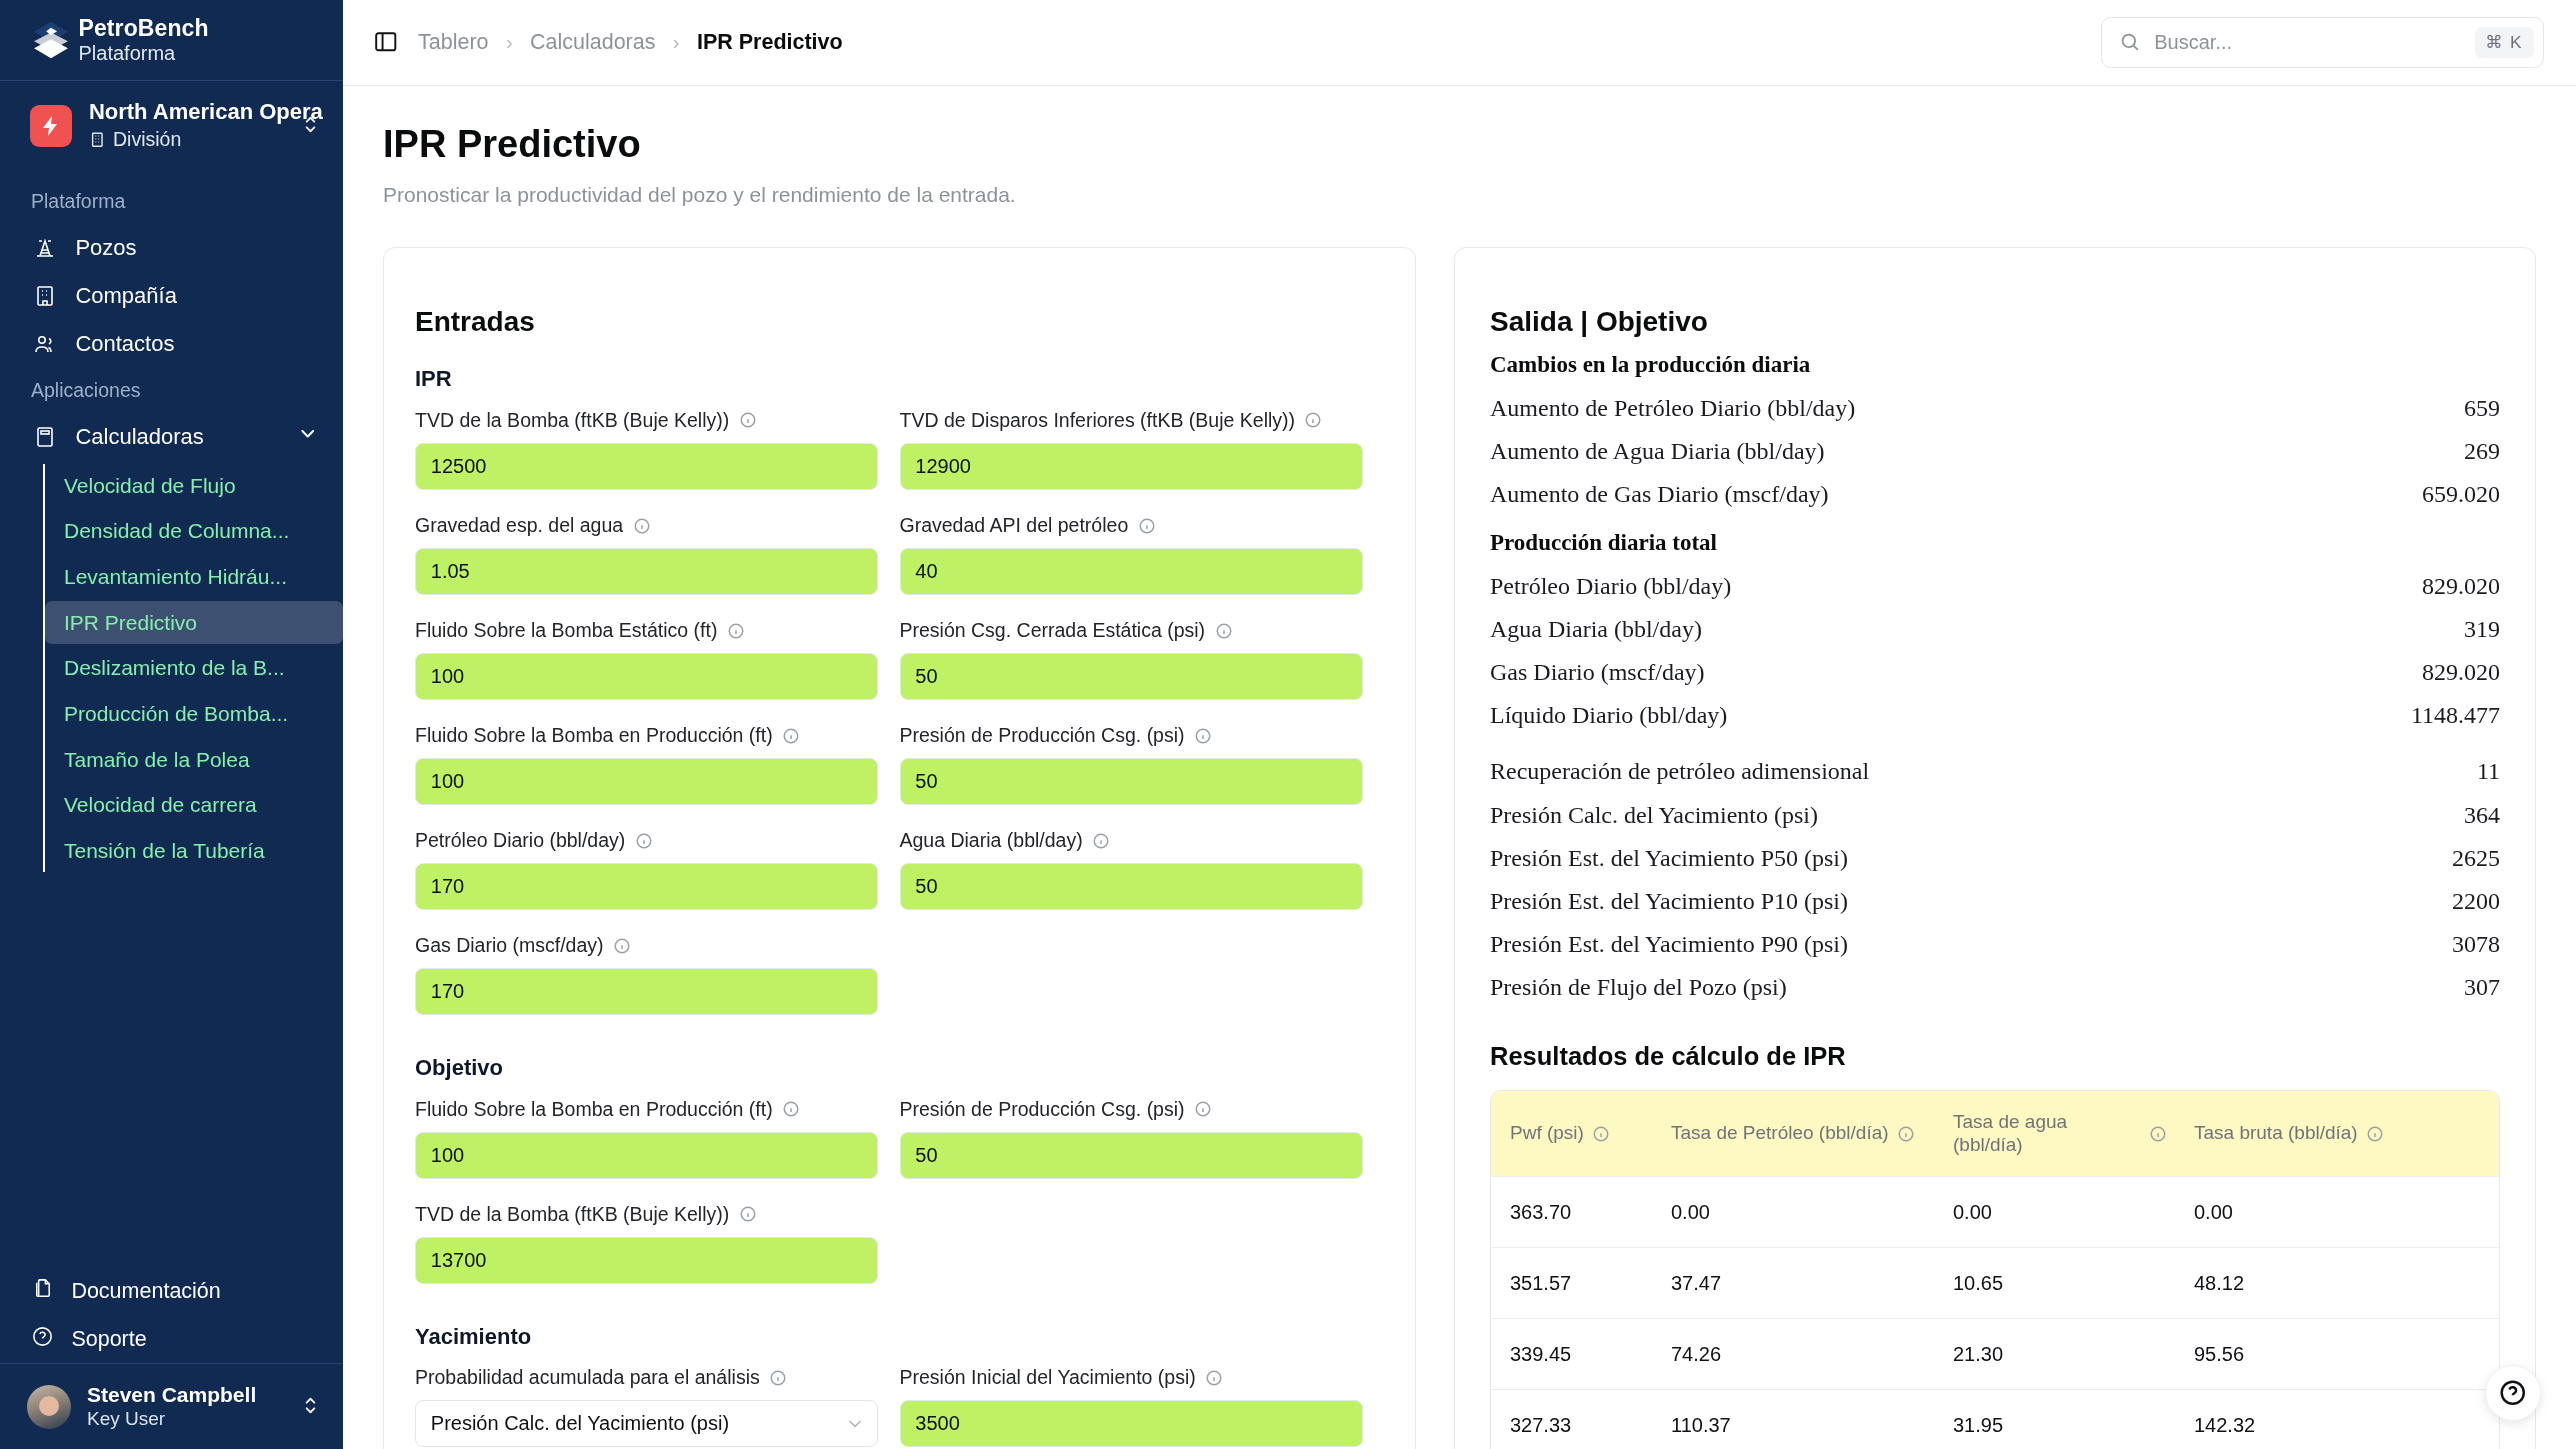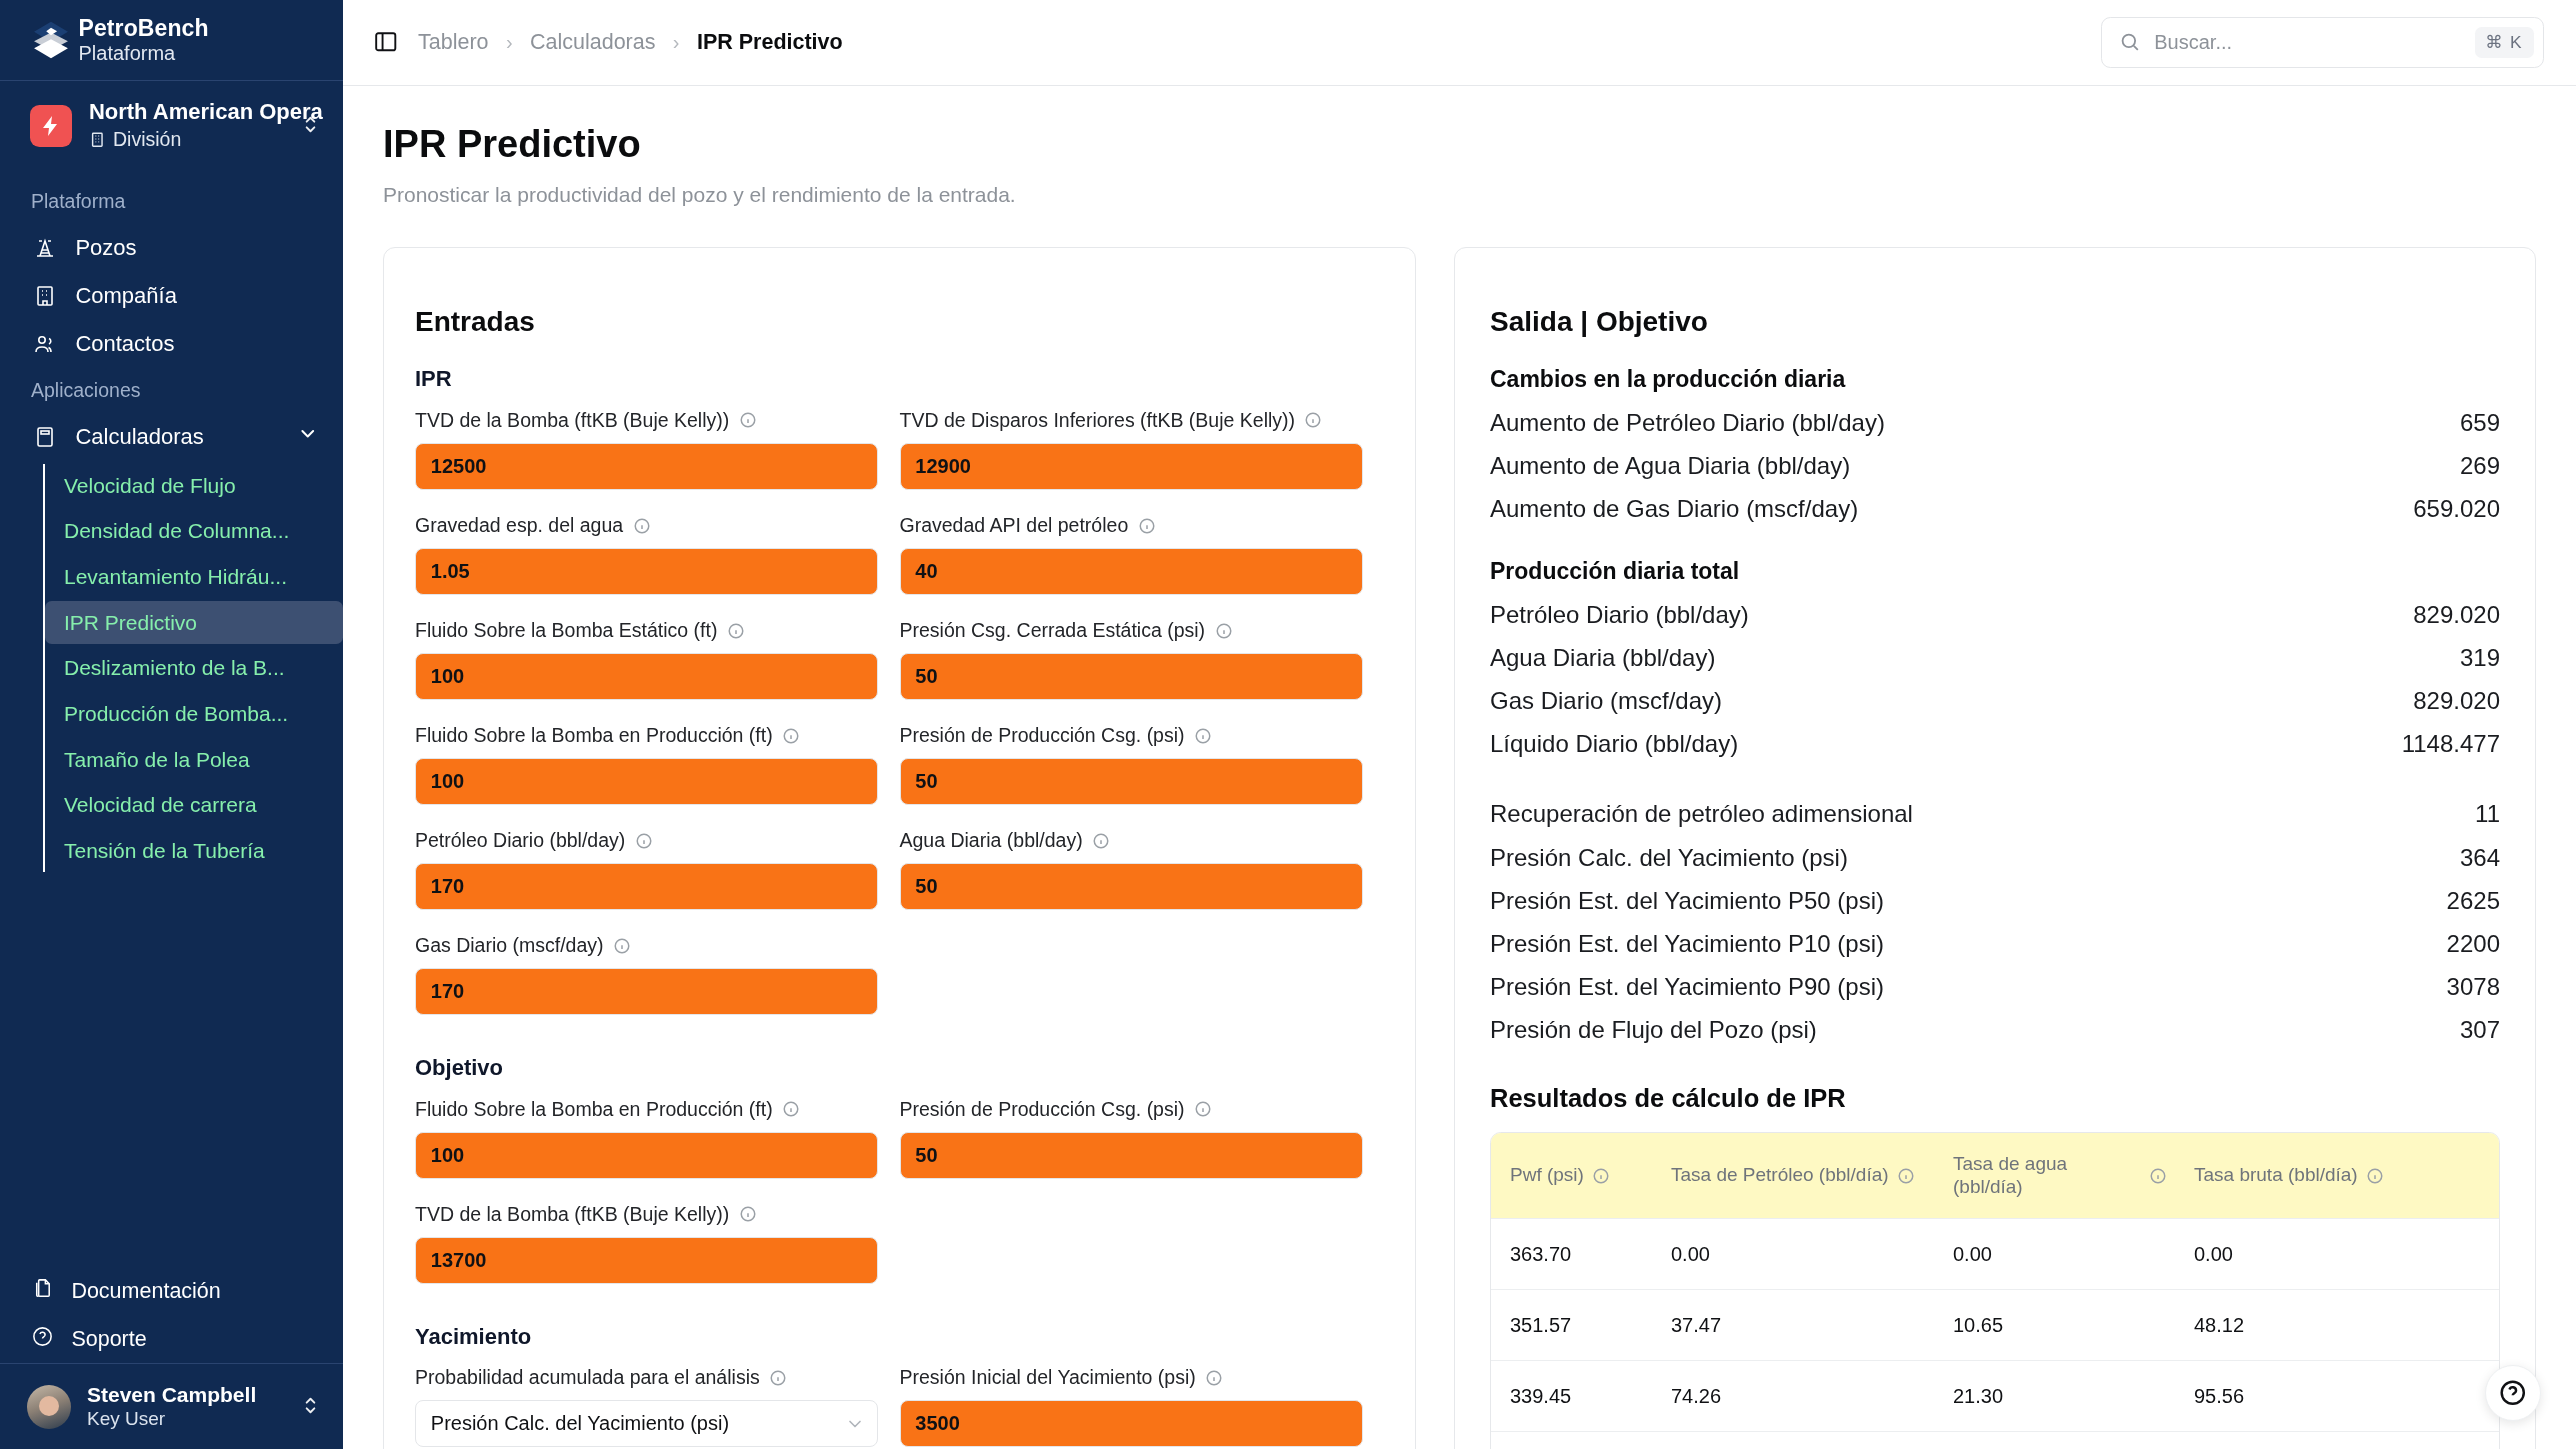--- a/index.html
+++ b/index.html
@@ -130,31 +130,31 @@
   .grid2 { display: flex; flex-wrap: wrap; }
   .field { width: 50%; padding: 12px 21.5px 12px 0; }
   .field-label {
     display: flex; align-items: center; gap: 9.4px;
     font-size: 19.5px; color: #232529; margin-bottom: 10.7px; line-height:1.2;
   }
   .infoic { width: 18px; height: 18px; flex: 0 0 18px; }
   .input {
     height: 47px; border: 1.3px solid #e4e6e9; border-radius: 8px;
     display: flex; align-items: center; padding: 0 14.8px;
-    font-size: 20px; color: #101114; background: #f97316; font-weight: bold;
+    font-size: 20px; color: #101114; background: #bef264;
   }
   .select {
     height: 47px; border: 1.3px solid #e4e6e9; border-radius: 8px;
     display: flex; align-items: center; padding: 0 12px 0 14.8px;
     font-size: 20px; color: #101114; background: #fff; gap: 9.4px;
   }
   .select .val { flex: 1; white-space: nowrap; overflow: hidden; }
 
   
-  .out-group { margin-top: 27px; }
+  .out-group { margin-top: 13px; font-family: Liberation Serif, serif; }
   .out-head { font-size: 23px; font-weight: bold; color: #0b0c0e; margin-bottom: 6.7px; line-height:1.25;}
   .out-row {
     display: flex; align-items: baseline; justify-content: space-between;
     font-size: 24px; color: #1a1c20; padding: 6px 0; line-height: 1.3;
   }
   .out-row .k { color: #1a1c20; }
   .out-row .v { color: #1a1c20; text-align: right; white-space: nowrap; }
 
   .tbl-title { font-size: 25.5px; font-weight: bold; color: #0b0c0e; margin: 31px 0 17.4px 0; line-height:1.25;}
   .tbl { border: 1.3px solid #e6e8eb; border-radius: 10.7px; overflow: hidden; }

